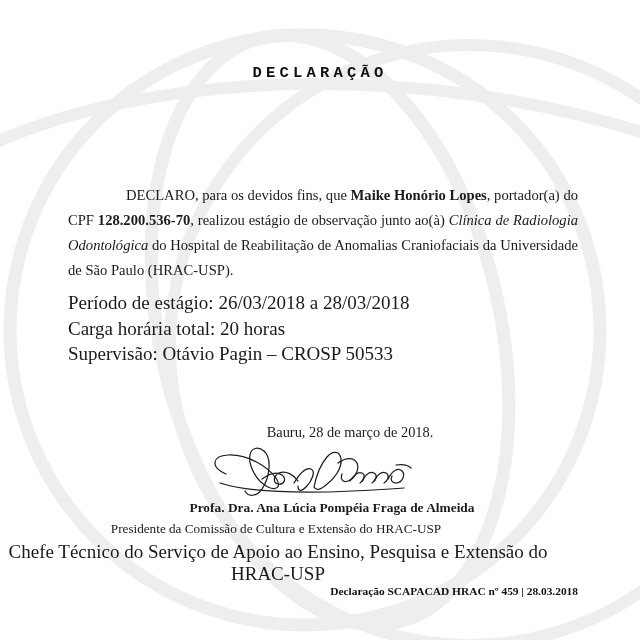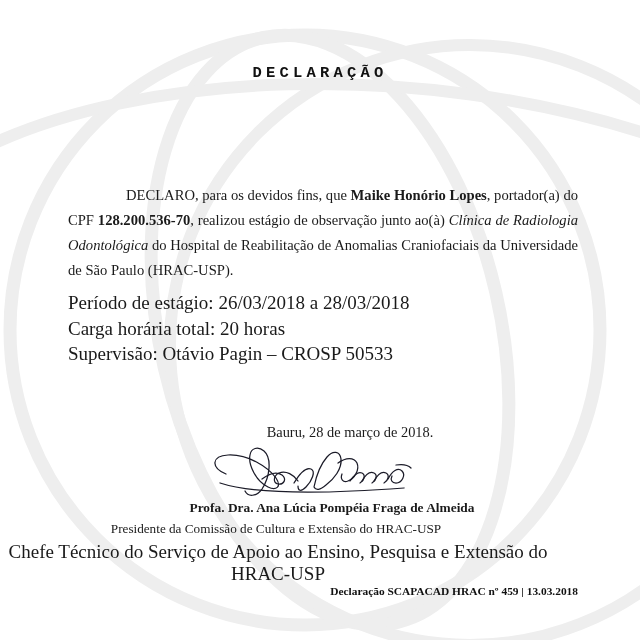--- a/index.html
+++ b/index.html
@@ -177,16 +177,16 @@
           <path d="M206 22 C 212 21, 218 22, 221 25"></path>
           <path d="M30 40 C 60 50, 120 52, 214 45"></path>
         </g>
       </svg>
     </div>
 
     <div class="signer-name">Profa. Dra. Ana Lúcia Pompéia Fraga de Almeida</div>
     <div class="signer-role1">Presidente da Comissão de Cultura e Extensão do HRAC-USP</div>
     <div class="signer-role2">Chefe Técnico do Serviço de Apoio ao Ensino, Pesquisa e Extensão do HRAC-USP</div>
 
-    <div class="footer-ref">Declaração SCAPACAD HRAC nº 459 | 13.03.2018</div>
+    <div class="footer-ref">Declaração SCAPACAD HRAC nº 459 | 28.03.2018</div>
 
   </div>
 </div>
 
 </body></html>

